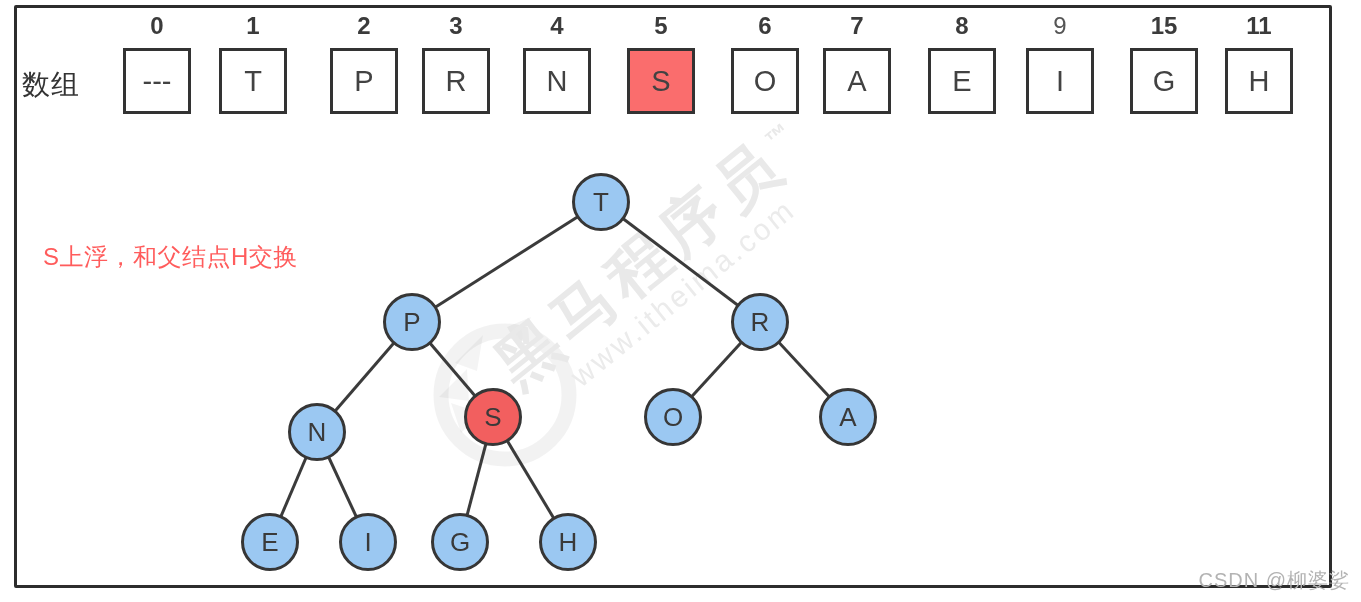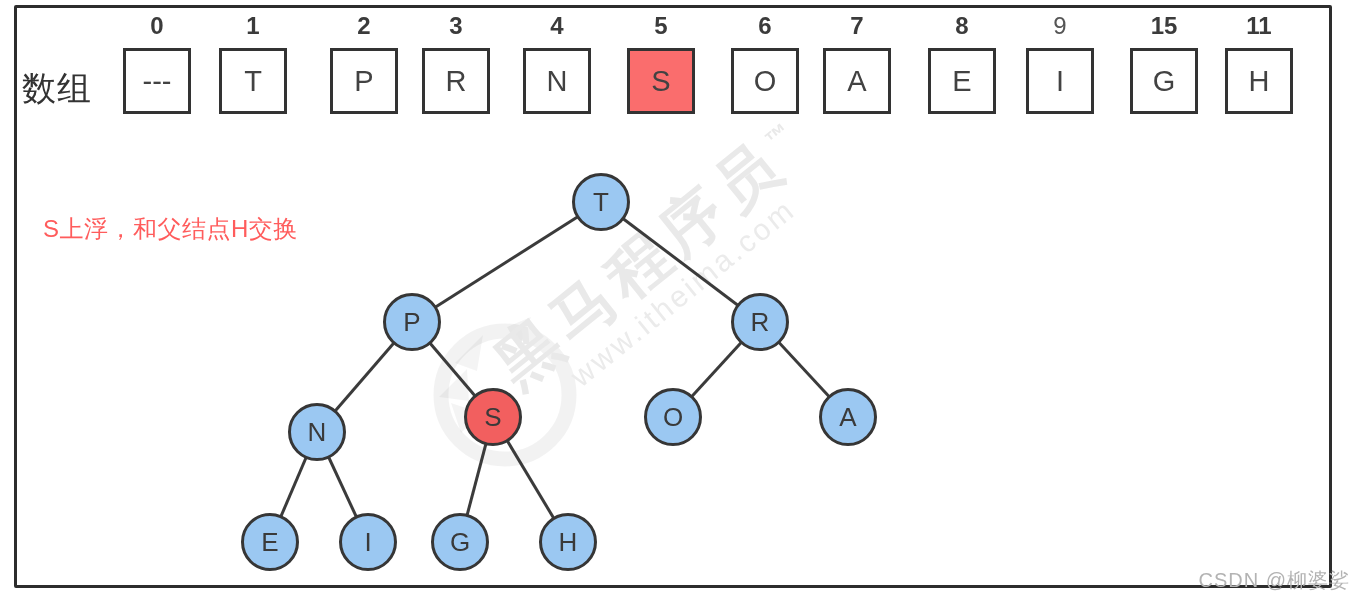--- a/index.html
+++ b/index.html
@@ -15,21 +15,21 @@
     left: 14px; top: 5px;
     width: 1318px; height: 583px;
     box-sizing: border-box;
     border: 3px solid #2d2d2d;
     border-radius: 2px;
     background: transparent;
   }
   .array-label {
     position: absolute;
     left: 22px; top: 66px;
-    font-size: 34px;
+    font-size: 28px;
     color: #333333;
     letter-spacing: 1px;
   }
   .cell-index {
     position: absolute;
     top: 12px;
     width: 68px;
     text-align: center;
     font-size: 24px;
     font-weight: bold;
@@ -155,21 +155,21 @@
     <div class="cell-index" style="left: 928px;">8</div>
     <div class="cell-box" style="left: 928px;">E</div>
     <div class="cell-index light" style="left: 1026px;">9</div>
     <div class="cell-box" style="left: 1026px;">I</div>
     <div class="cell-index" style="left: 1130px;">15</div>
     <div class="cell-box" style="left: 1130px;">G</div>
     <div class="cell-index" style="left: 1225px;">11</div>
     <div class="cell-box" style="left: 1225px;">H</div>
   </div>
 
-<div class="annotation" style="color: rgb(255, 92, 92);">S上浮，和父结点H交换</div>
+<div class="annotation" style="color: rgb(255, 92, 92); margin-top: 28px;">S上浮，和父结点H交换</div>
 
 <svg class="tree-layer" width="1361" height="602" viewBox="0 0 1361 602">
     <line x1="601" y1="202" x2="412" y2="322" stroke="#3b3b3b" stroke-width="3"></line>
     <line x1="601" y1="202" x2="760" y2="322" stroke="#3b3b3b" stroke-width="3"></line>
     <line x1="412" y1="322" x2="317" y2="432" stroke="#3b3b3b" stroke-width="3"></line>
     <line x1="412" y1="322" x2="493" y2="417" stroke="#3b3b3b" stroke-width="3"></line>
     <line x1="760" y1="322" x2="673" y2="417" stroke="#3b3b3b" stroke-width="3"></line>
     <line x1="760" y1="322" x2="848" y2="417" stroke="#3b3b3b" stroke-width="3"></line>
     <line x1="317" y1="432" x2="270" y2="542" stroke="#3b3b3b" stroke-width="3"></line>
     <line x1="317" y1="432" x2="368" y2="542" stroke="#3b3b3b" stroke-width="3"></line>

